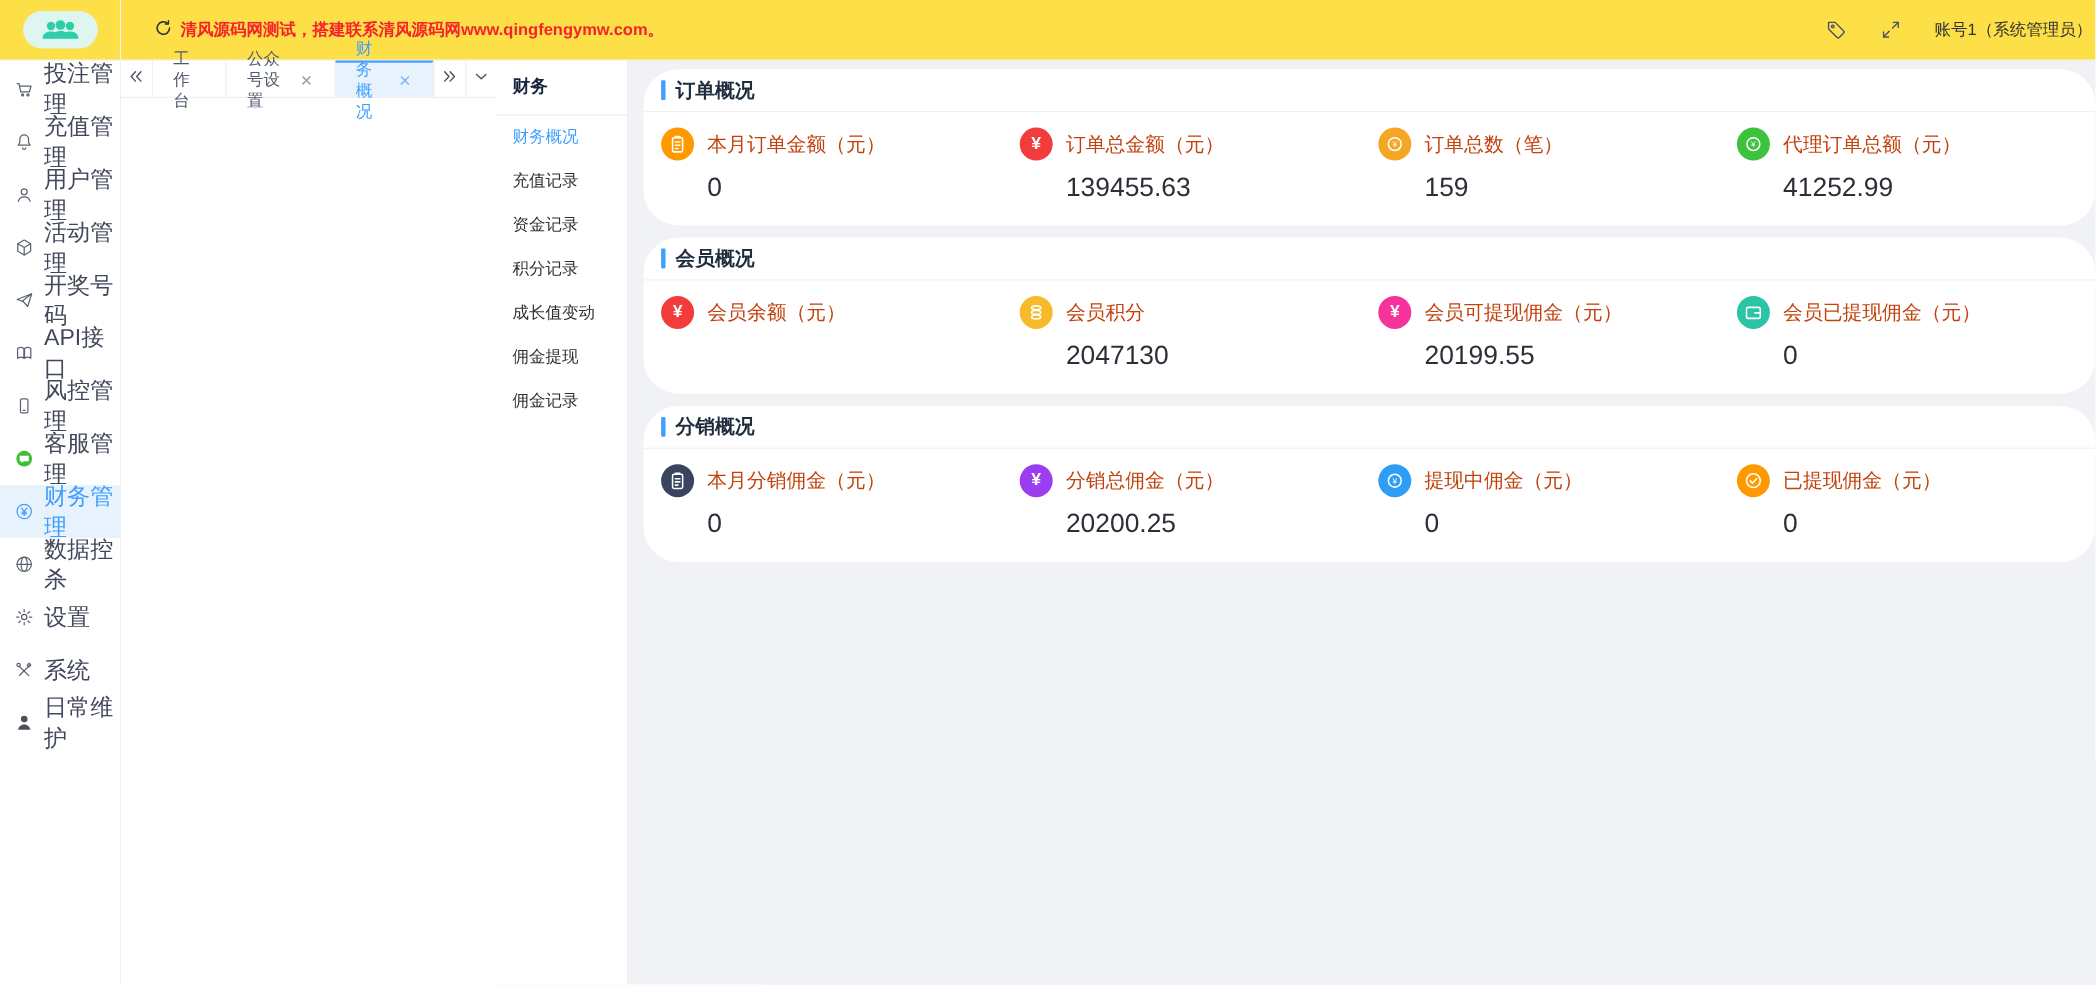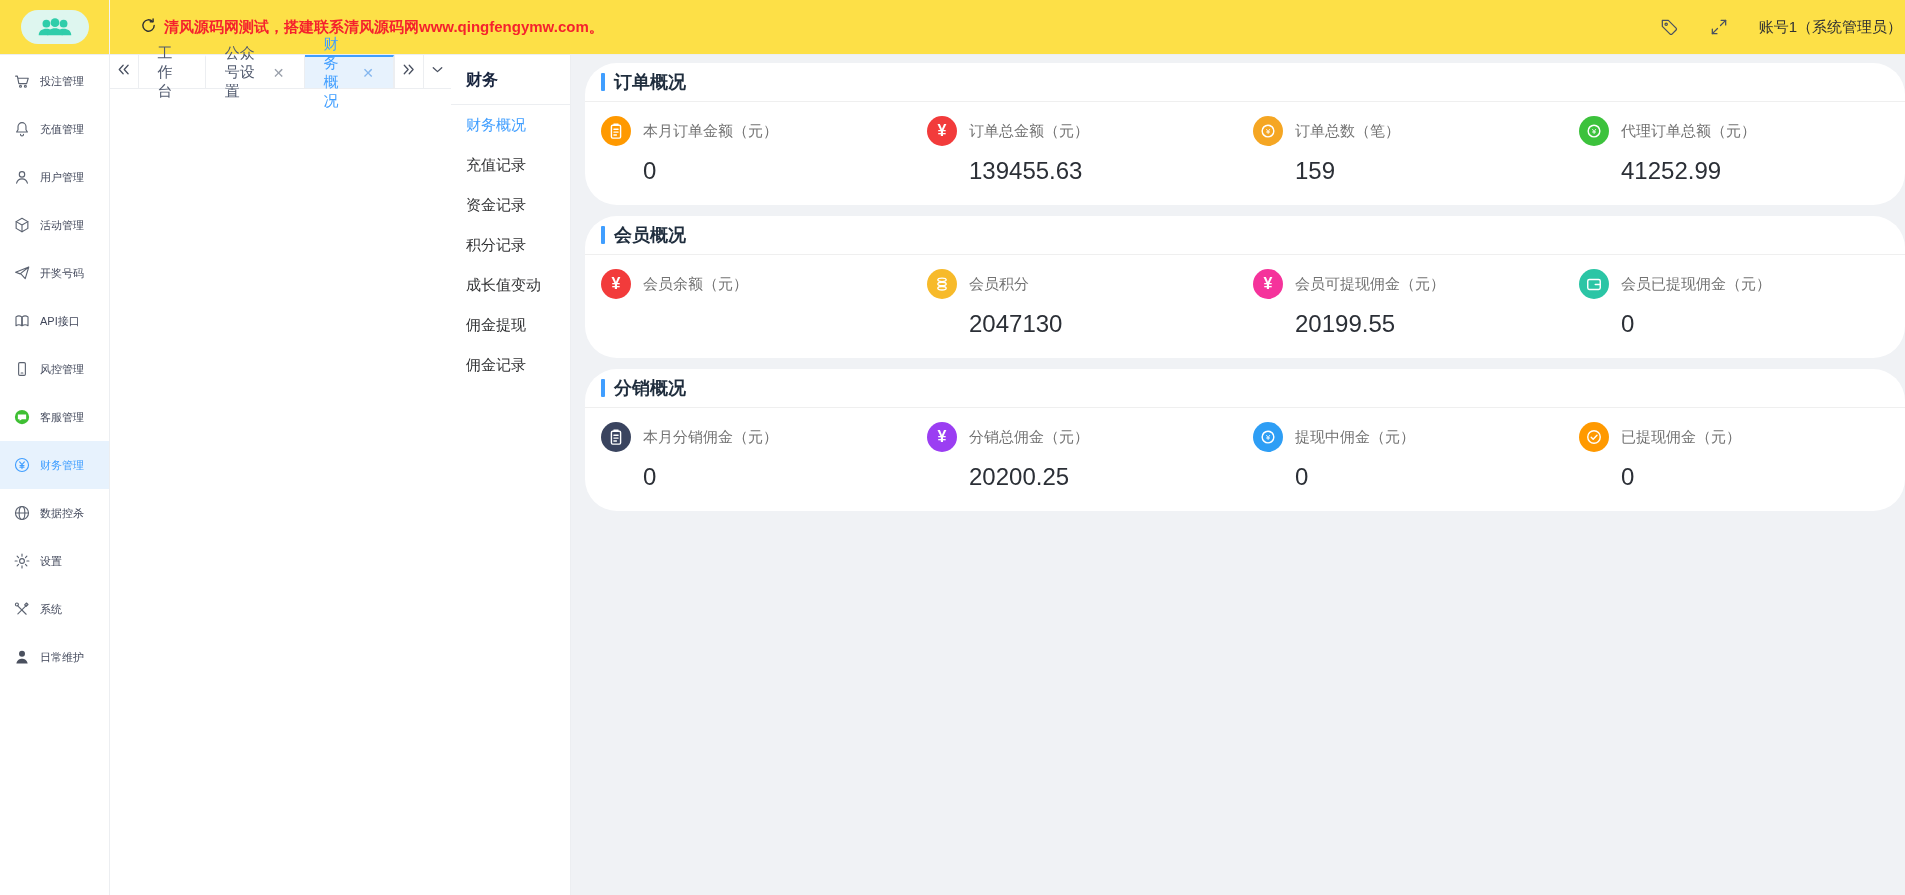--- a/index.html
+++ b/index.html
@@ -14,21 +14,21 @@
   .notice svg { width:17px; height:17px; stroke:#303133; fill:none; stroke-width:2; stroke-linecap:round; stroke-linejoin:round; }
   .header-right { margin-left:auto; display:flex; align-items:center; gap:30px; padding-right:3px; }
   .hicon svg { width:20px; height:20px; stroke:#495060; fill:none; stroke-width:1.5; stroke-linecap:round; stroke-linejoin:round; display:block; }
   .account { font-size:15px; color:#303133; white-space:nowrap; }
 
   
   .body-row { display:flex; height:840px; }
 
   
   .sidebar { width:110px; border-right:1px solid #eceef1; background:#fff; padding-top:2px; }
-  .side-item { height:48px; display:flex; align-items:center; gap:9px; padding-left:13px; font-size:11px; color:#42485b; cursor:pointer; }
+  .side-item { height:48px; display:flex; align-items:center; gap:9px; padding-left:13px; font-size:21px; color:#42485b; cursor:pointer; }
   .side-item .sicon { width:18px; height:18px; display:flex; align-items:center; justify-content:center; flex:none; }
   .side-item .sicon svg { width:18px; height:18px; stroke:#5b6270; fill:none; stroke-width:1.5; stroke-linecap:round; stroke-linejoin:round; }
   .side-item.active { background:#e7f2fd; color:#409eff; }
   .side-item.active .sicon svg { stroke:#409eff; }
   .sicon.filled svg { stroke:none; fill:#4a505e; }
   .sicon.chat svg { stroke:none; }
 
   
   .right-col { flex:1; display:flex; }
 
@@ -55,21 +55,21 @@
   .card { background:#fff; margin-bottom:11px;border-radius:32px; }
   .card-title { height:39px; display:flex; align-items:center; padding-left:16px; border-bottom:1px solid #efefef; }
   .tbar { width:4px; height:18px; background:#409eff; margin-right:9px; border-radius:1px; }
   .card-title span { font-size:18px; font-weight:bold; color:#1f2d3d; }
   .card-body { display:flex; padding:14px 0 20px 16px; }
   .stat { width:326px; }
   .stat-head { display:flex; align-items:center; gap:12px; }
   .stat-icon { width:30px; height:30px; border-radius:50%; color:#fff; display:flex; align-items:center; justify-content:center; flex:none; }
   .stat-icon .yen-glyph { font-size:16px; font-weight:bold; color:#fff; line-height:1; }
   .stat-icon svg { width:20px; height:20px; stroke:#fff; fill:none; stroke-width:1.7; stroke-linecap:round; stroke-linejoin:round; display:block; }
-  .stat-label { font-size:15px; color:#737373;font-family:Liberation Serif, serif; }
+  .stat-label { font-size:18px; color:#c2410c;font-family:Liberation Serif, serif; }
   .stat-value { margin-left:42px; margin-top:11px; font-size:24px; color:#2b2f36; }
 </style>
 </head>
 <body>
 
 <div class="header">
   <div class="logo-box">
     <div class="logo-pill">
       <svg viewBox="0 0 40 24" width="40" height="23">
           <g fill="#2fcdaa">

